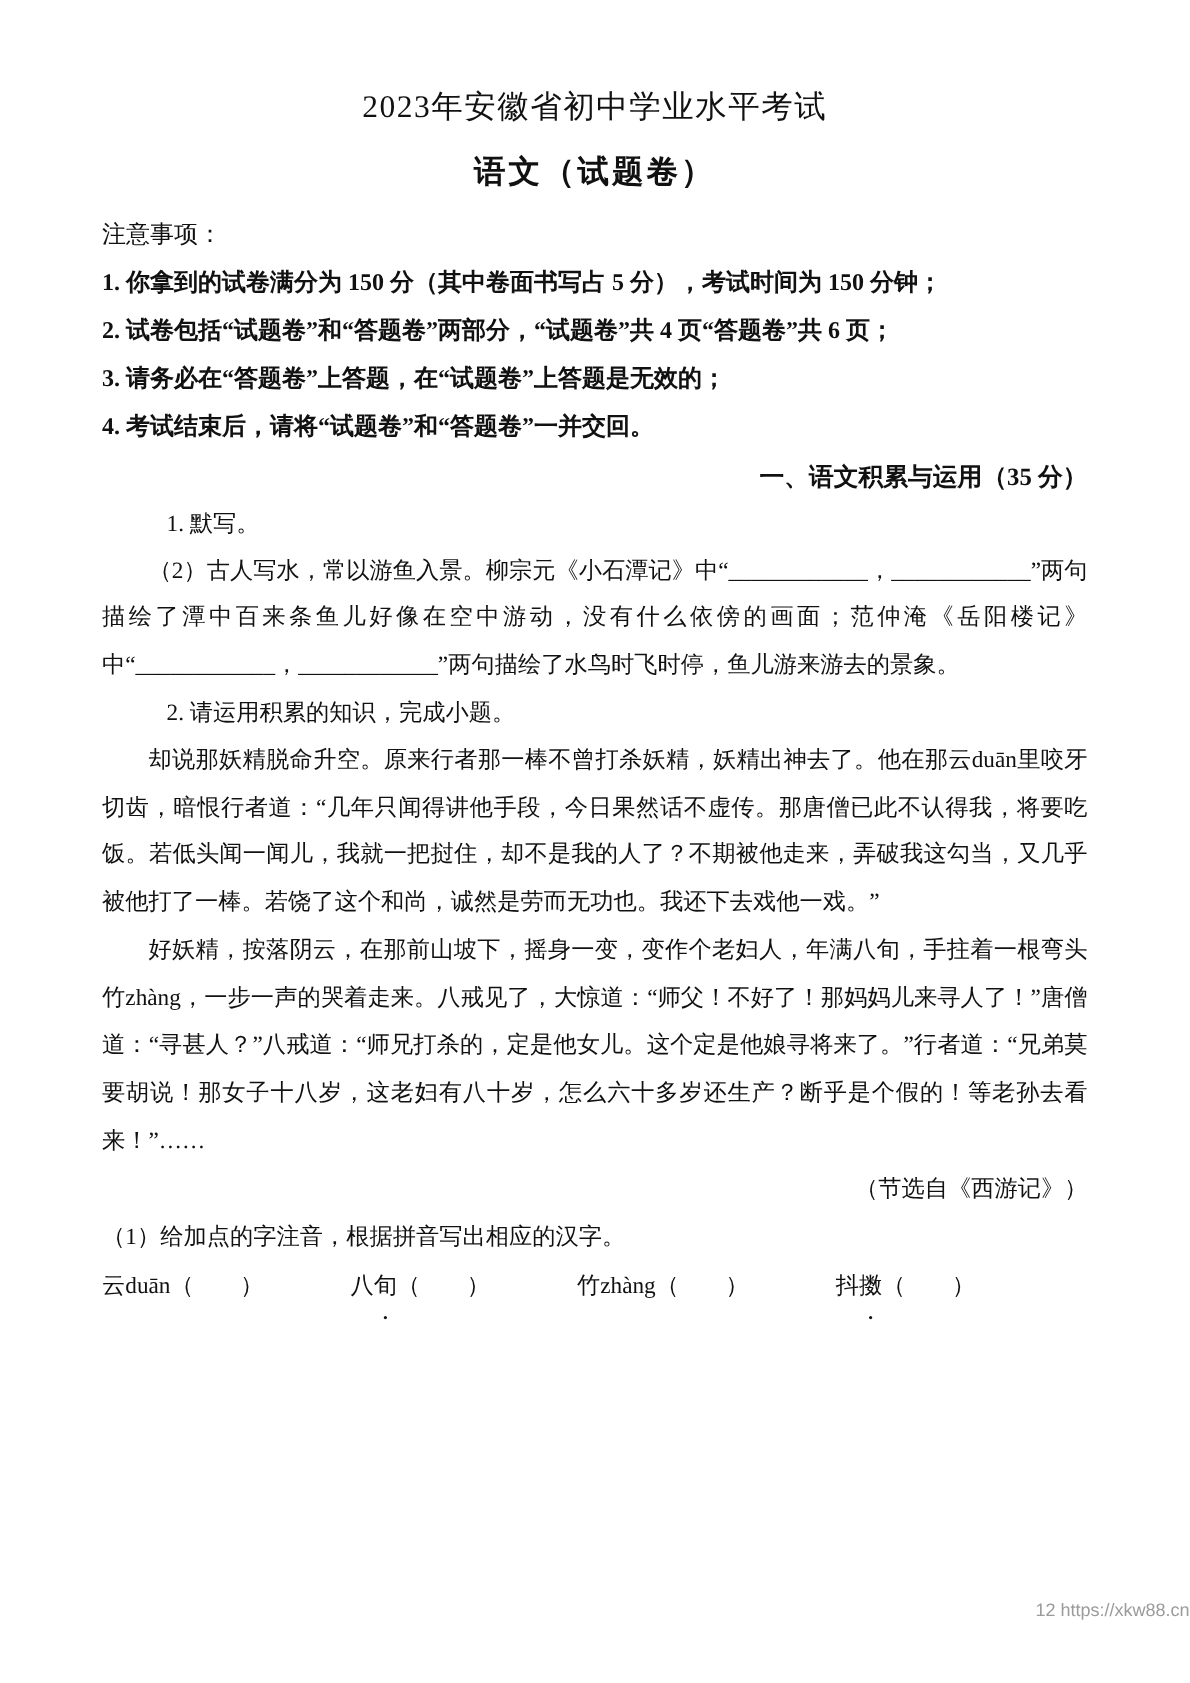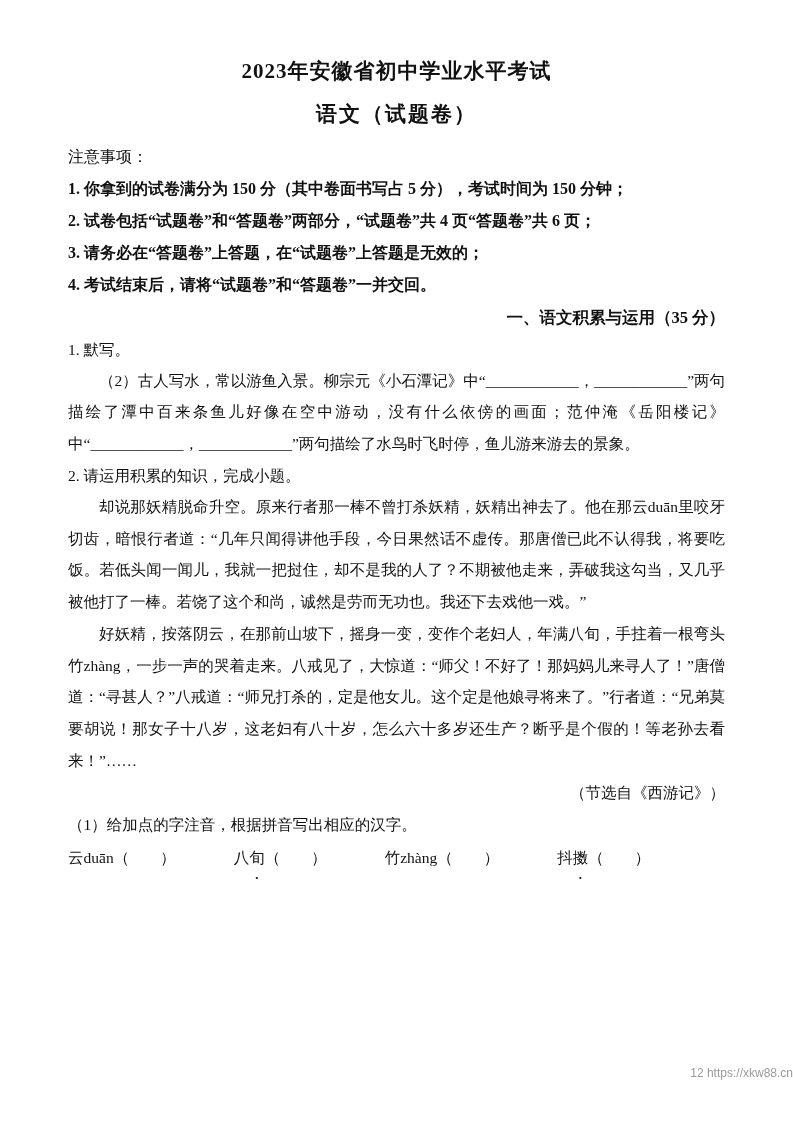--- a/index.html
+++ b/index.html
@@ -12,21 +12,21 @@
     font-family: "Liberation Serif", "DejaVu Serif", serif;
     color: #111111;
     overflow: hidden;
   }
   .page {
     padding: 58px 68px 0 68px;
   }
   .doc-title {
     text-align: center;
     font-size: 21px;
-    font-weight: bold;
+    font-weight: normal;
     letter-spacing: 1px;
     line-height: 1.3;
     margin-bottom: 16px;
   }
   .doc-subtitle {
     text-align: center;
     font-size: 21px;
     font-weight: bold;
     letter-spacing: 2px;
     line-height: 1.3;
@@ -45,20 +45,21 @@
   }
   .section-heading {
     font-size: 16.5px;
     font-weight: bold;
     line-height: 2.0;
     text-align: right;
   }
   .q-label {
     font-size: 15.5px;
     line-height: 2.0;
+    margin-left: 43px;
   }
   .para {
     font-size: 15.5px;
     line-height: 2.05;
     text-align: justify;
   }
   .indent { text-indent: 2em; }
   .source-line {
     font-size: 15.5px;
     line-height: 2.05;

